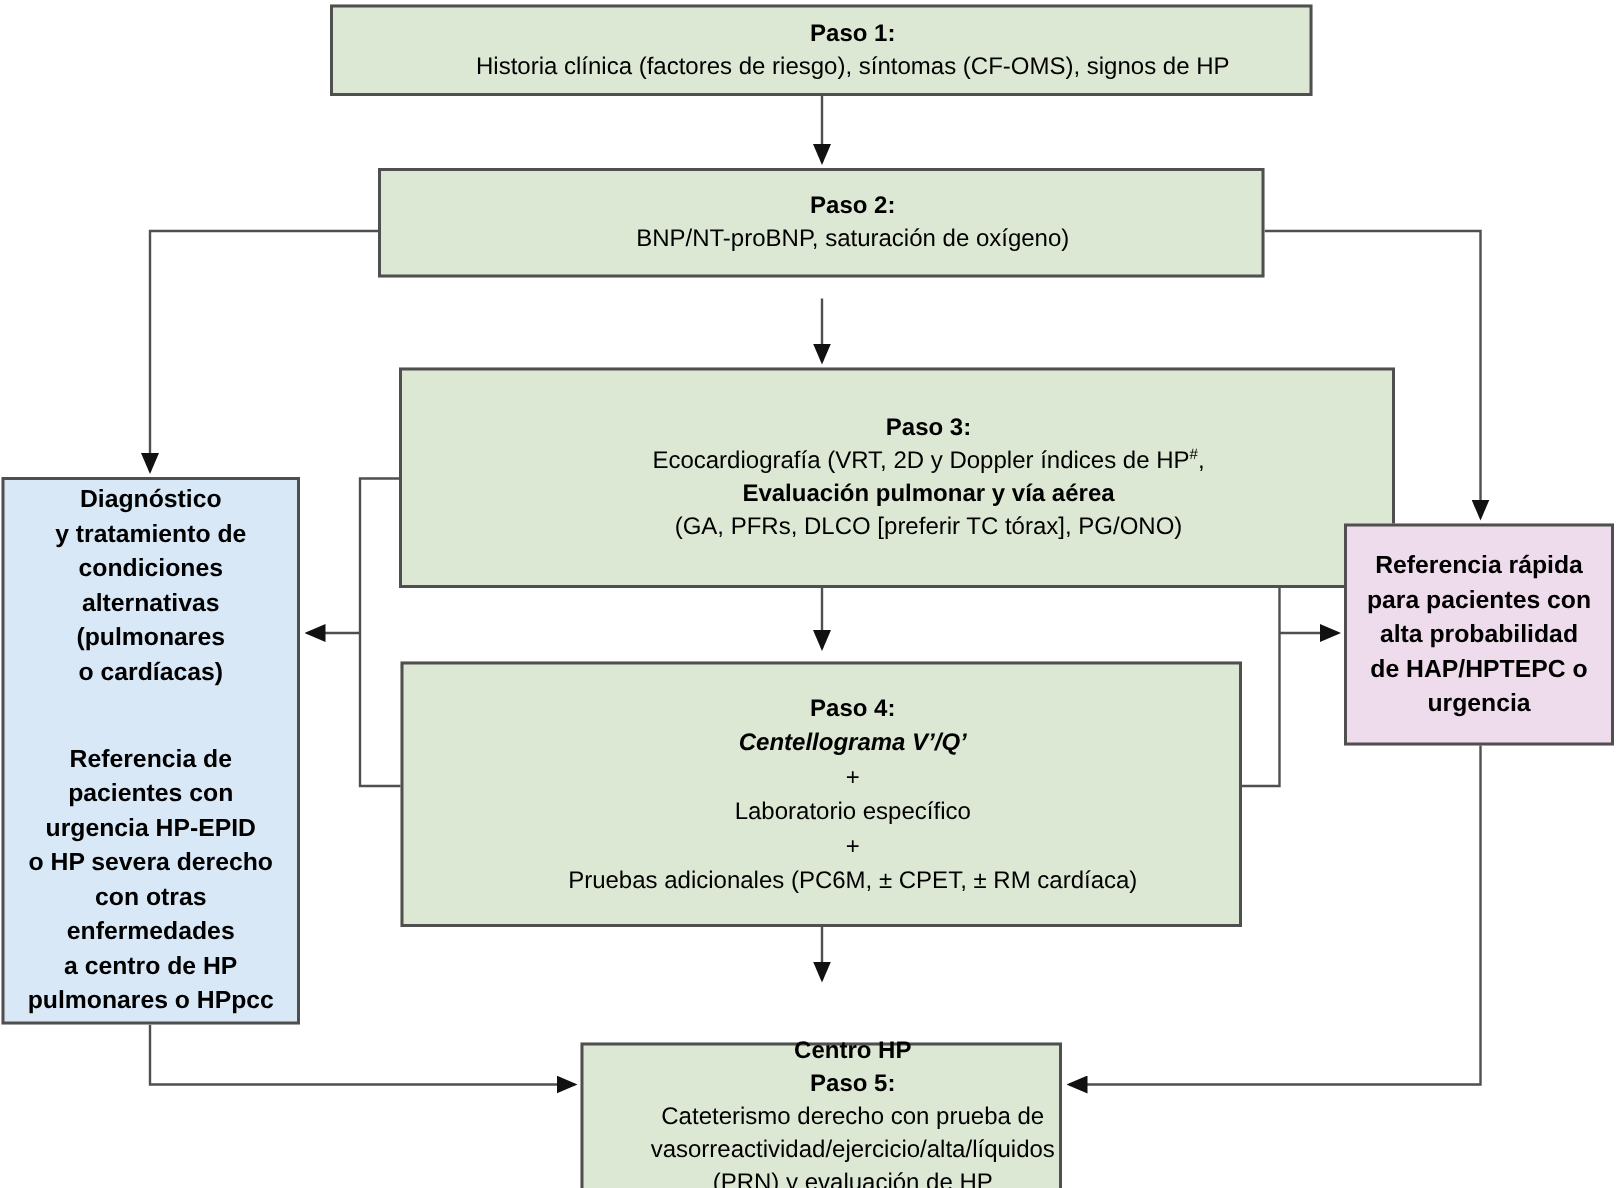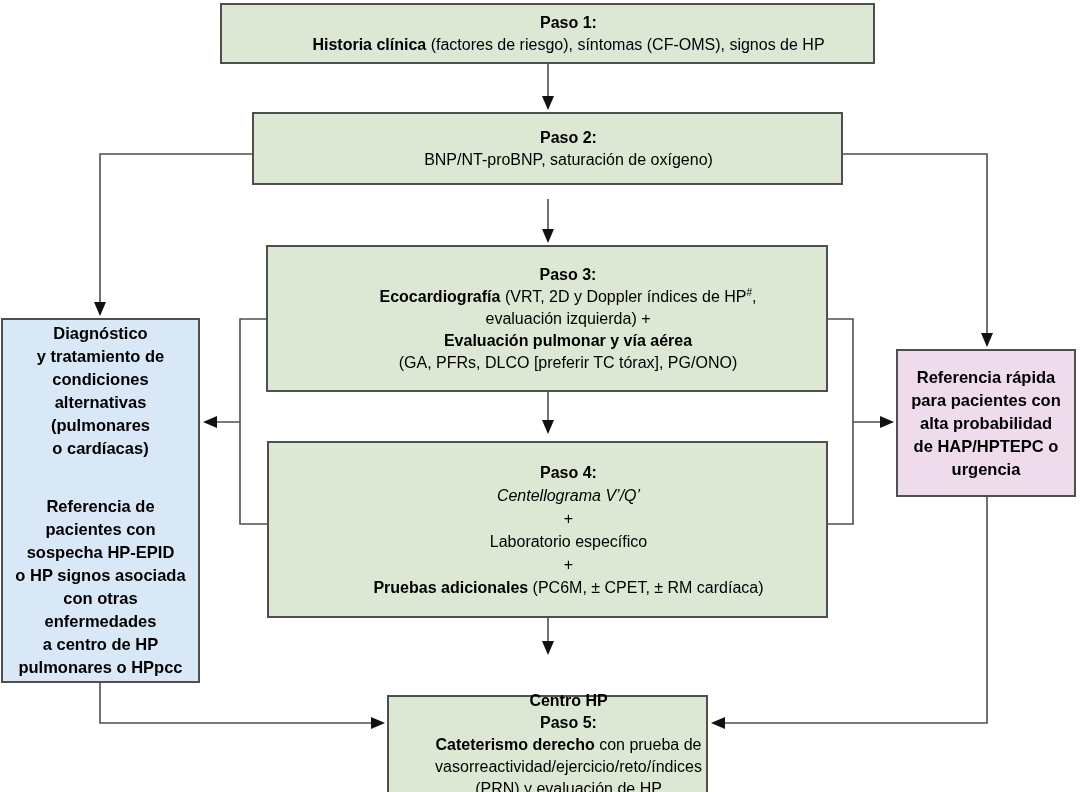--- a/index.html
+++ b/index.html
@@ -36,22 +36,22 @@
   .green { background: var(--step-fill, #dce8d3); }
   .blue  { background: var(--left-fill, #d9e8f7); }
   .pink  { background: var(--right-fill, #eedbeb); text-align: center; }
   .step {
     font-size: 16px;
     line-height: 22px;
     padding-left: 42px;
   }
   .step4 { line-height: 23px; }
   .ttl { font-weight: bold; }
-  b { font-weight: bold; }
-  .bi { font-weight: normal; font-style: italic; }
+  b { font-weight: normal; }
+  .bi { font-weight: bold; font-style: italic; }
   sup {
     font-size: 10px;
     line-height: 0;
     vertical-align: super;
   }
   .side {
     font-weight: bold;
     font-size: 16.5px;
     line-height: 23px;
   }
@@ -85,59 +85,58 @@
   <div class="node green step" style="left:220px; top:3px; width:655px; height:61px;">
     <div class="ttl">Paso 1:</div>
     <div><b>Historia clínica</b><span> (factores de riesgo), síntomas (CF-OMS), signos de HP</span></div>
   </div>
 
   <div class="node green step" style="left:252px; top:112px; width:591px; height:73px;">
     <div class="ttl">Paso 2:</div>
     <div>BNP/NT-proBNP, saturación de oxígeno)</div>
   </div>
 
-  <div class="node green step" style="left:266px; top:245px; width:562px; height:147px;">
+  <div class="node green step" style="left:266px; top:245px; width:664px; height:147px;">
     <div class="ttl">Paso 3:</div>
     <div><b>Ecocardiografía</b><span> (VRT, 2D y Doppler índices de HP</span><sup>#</sup><span>,</span></div>
-    <div>evaluación izquierda) +</div>
     <div class="ttl">Evaluación pulmonar y vía aérea</div>
     <div>(GA, PFRs, DLCO [preferir TC tórax], PG/ONO)</div>
   </div>
 
   <div class="node green step step4" style="left:267px; top:441px; width:561px; height:177px;">
     <div class="ttl">Paso 4:</div>
     <div class="bi">Centellograma V’/Q’</div>
     <div>+</div>
     <div>Laboratorio específico</div>
     <div>+</div>
     <div><b>Pruebas adicionales</b><span> (PC6M, ± CPET, ± RM cardíaca)</span></div>
   </div>
 
   <div class="node green step" style="left:387px; top:695px; width:321px; height:99px;">
     <div class="ttl">Centro HP</div>
     <div class="ttl">Paso 5:</div>
     <div><b>Cateterismo derecho</b><span> con prueba de</span></div>
-    <div>vasorreactividad/ejercicio/reto/índices</div>
+    <div>vasorreactividad/ejercicio/alta/líquidos</div>
     <div>(PRN) y evaluación de HP</div>
   </div>
 
   <div class="node blue side" style="left:1px; top:318px; width:199px; height:365px;">
     <div class="para-gap">
       <div>Diagnóstico</div>
       <div>y tratamiento de</div>
       <div>condiciones</div>
       <div>alternativas</div>
       <div>(pulmonares</div>
       <div>o cardíacas)</div>
     </div>
     <div>
       <div>Referencia de</div>
       <div>pacientes con</div>
-      <div>sospecha HP-EPID</div>
-      <div>o HP signos asociada</div>
+      <div>urgencia HP-EPID</div>
+      <div>o HP severa derecho</div>
       <div>con otras</div>
       <div>enfermedades</div>
       <div>a centro de HP</div>
       <div>pulmonares o HPpcc</div>
     </div>
   </div>
 
   <div class="node pink side" style="left:896px; top:349px; width:180px; height:148px;">
     <div>Referencia rápida</div>
     <div>para pacientes con</div>

